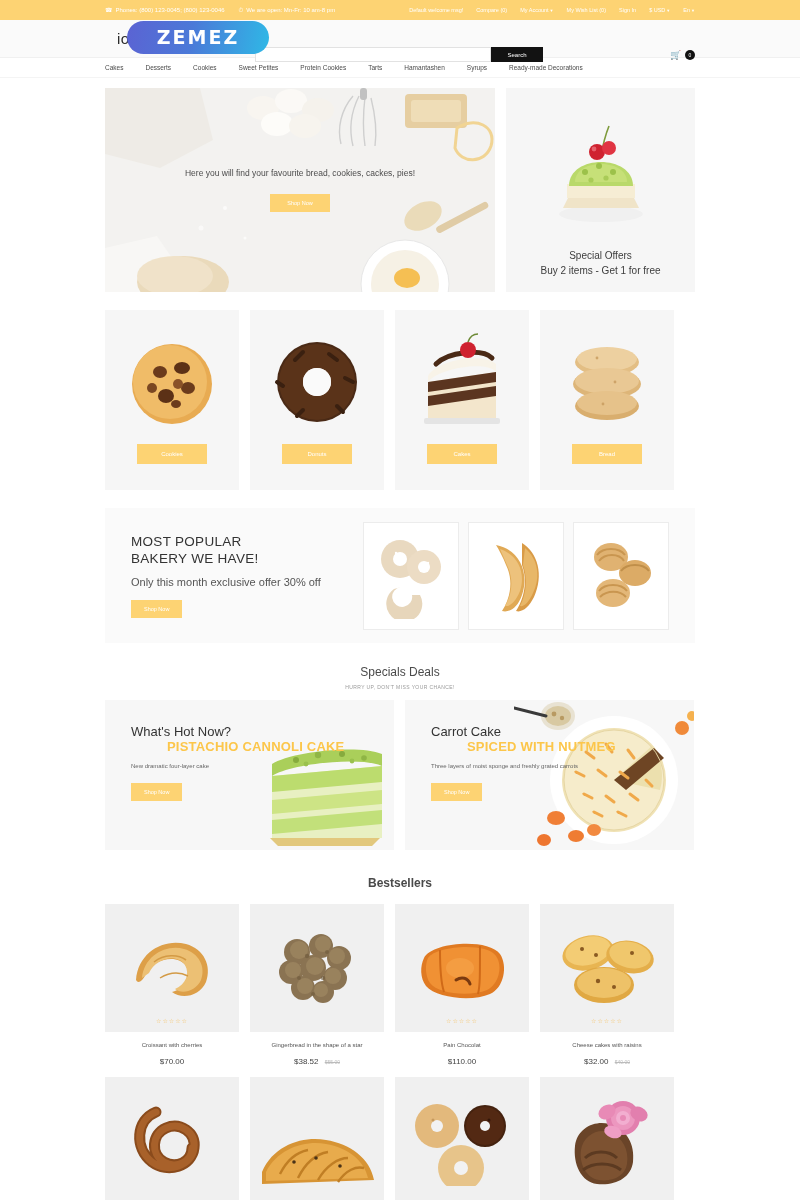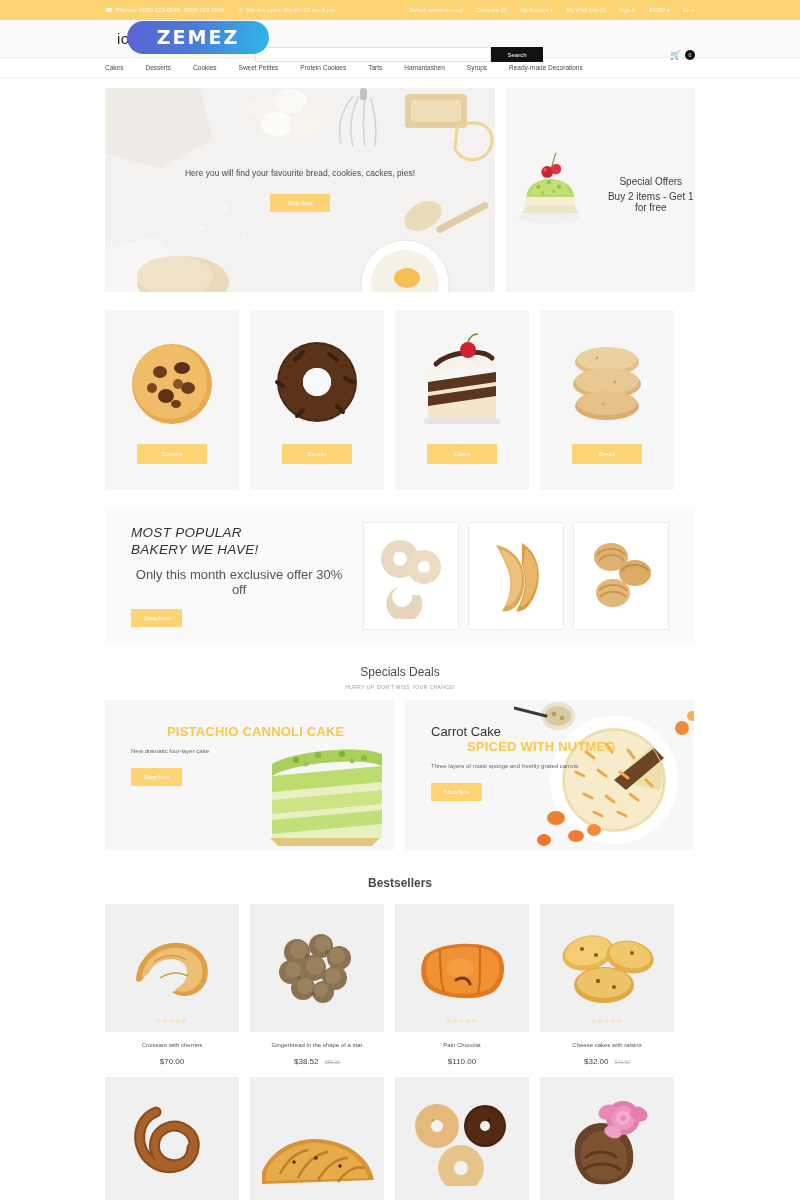--- a/index.html
+++ b/index.html
@@ -161,21 +161,21 @@
     background: #fdd373; color: #ffffff;
     border: none; font-size: 5.5px;
     padding: 6px 14px; cursor: pointer;
     font-family: "Liberation Sans", sans-serif;
   }
   .hero-btn { margin-top: 16px; padding: 6px 17px; }
 
   .offer-card {
     width: 189px; height: 204px;
     background: #f6f6f6;
-    display: flex; flex-direction: row;
+    display: flex; flex-direction: column;
     align-items: center;
     position: relative;
     gap: 12px;
   }
   .offer-img { margin-top: 22px; width: 120px; height: 120px; position: relative; }
   .offer-text { text-align: center; margin-top: 8px; }
   .offer-t1 { font-size: 10px; color: #3d3d3d; }
   .offer-t2 { font-size: 10px; color: #3d3d3d; margin-top: 4px; }
 
   
@@ -198,23 +198,22 @@
   .popular {
     margin-top: 18px; height: 135px;
     background: #fafafa;
     display: flex; align-items: center;
     padding: 0 26px; gap: 16px;
   }
   .pop-left { width: 225px; }
   .pop-h {
     font-size: 13.5px; color: #333; letter-spacing: .3px;
     line-height: 17px;
-    font-style: italic;
-  }
-  .pop-sub { font-size: 13px; color: #555; margin-top: 9px; text-align: center; }
+  }
+  .pop-sub { font-size: 11px; color: #555; margin-top: 9px; }
   .pop-btn { margin-top: 12px; padding: 6px 13px; }
   .pop-imgs { display: flex; gap: 9px; }
   .pop-img {
     width: 96px; height: 108px;
     border: 1px solid #ececec; background: #fff;
     display: flex; align-items: center; justify-content: center;
   }
 
   
   .specials-head { text-align: center; margin-top: 22px; }
@@ -517,20 +516,21 @@
         <path d="M22 58 L132 48 L132 62 L22 72 Z" fill="#cde485"></path>
         <path d="M22 78 L132 68 L132 82 L22 92 Z" fill="#c2e07a"></path>
         <path d="M22 34 C40 22 110 14 132 24 L132 12 C108 2 40 10 22 22 Z" fill="#aacf5a"></path>
         <circle cx="46" cy="18" r="3" fill="#86ab3e"></circle>
         <circle cx="68" cy="13" r="3.2" fill="#8fb545"></circle>
         <circle cx="92" cy="12" r="3" fill="#86ab3e"></circle>
         <circle cx="114" cy="16" r="2.8" fill="#8fb545"></circle>
         <circle cx="56" cy="22" r="2.4" fill="#9ac14d"></circle>
         <circle cx="102" cy="19" r="2.4" fill="#9ac14d"></circle>
       </svg>
+      <div class="deal-h">What's Hot Now?</div>
       <div class="deal-sub">PISTACHIO CANNOLI CAKE</div>
       <div class="deal-desc">New dramatic four-layer cake</div>
       <button class="btn-yellow deal-btn">Shop Now</button>
     </div>
 
     <div class="deal">
       <svg style="position:absolute;right:-10px;top:-6px;" width="190" height="160" viewBox="0 0 190 160">
         <circle cx="100" cy="86" r="64" fill="#ffffff"></circle>
         <circle cx="100" cy="86" r="52" fill="#f0e2b4"></circle>
         <circle cx="100" cy="86" r="50" fill="#f6eccb"></circle>

